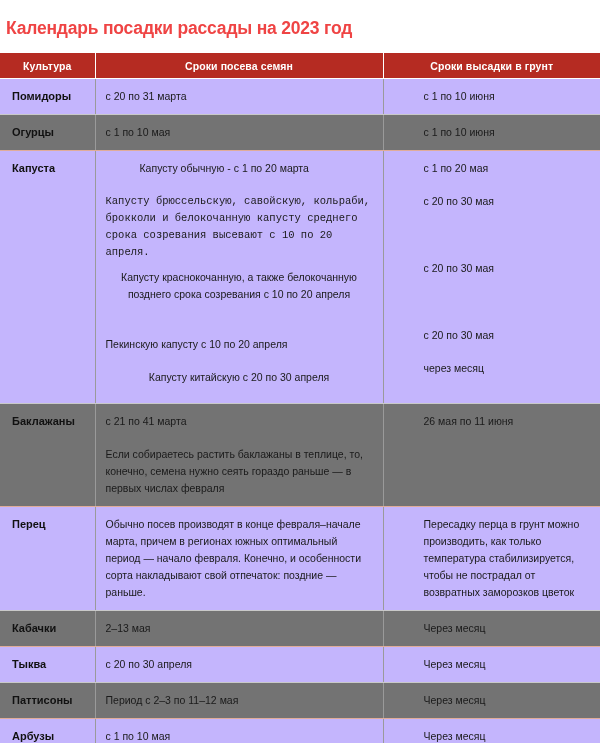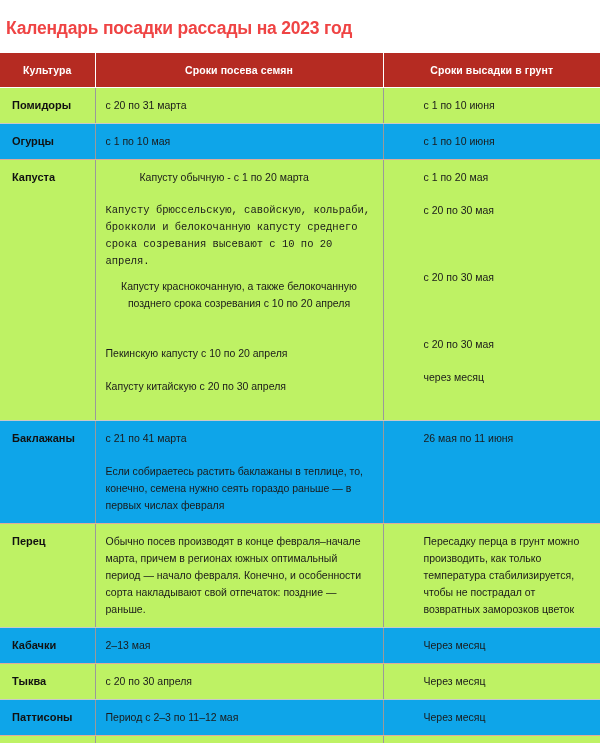--- a/index.html
+++ b/index.html
@@ -49,21 +49,21 @@
   table.calendar col.c-culture { width: 95px; }
   table.calendar col.c-sow     { width: 288px; }
   table.calendar col.c-plant   { width: 217px; }
 
   thead th {
     background: #B52B22;
     color: #ffffff;
     font-size: 10.5px;
     font-weight: bold;
     text-align: center;
-    height: 34px;
+    height: 25px;
     padding: 0 4px;
     border-right: 1px solid #ffffff;
     border-bottom: 1px solid #ffffff;
     box-sizing: border-box;
     letter-spacing: 0.1px;
     vertical-align: middle;
   }
   thead th:last-child { border-right: none; }
 
   tbody td {
@@ -78,22 +78,22 @@
   }
   tbody td:last-child { border-right: none; padding-left: 40px; }
 
   tbody td.culture {
     font-weight: bold;
     font-size: 11px;
     padding-left: 12px;
     color: #111111;
   }
 
-  tr.row-white > td { background: #bef264; }
-  tr.row-pink  > td { background: #0ea5e9; }
+  tr.row-white > td { background: #c4b5fd; }
+  tr.row-pink  > td { background: #737373; }
   tr.row-pink  > td { border-bottom-color: #e0ac99; }
 
   
   .entry-list { margin: 0; padding: 0; }
   .entry {
     margin: 0 0 16px 0;
   }
   .entry:last-child { margin-bottom: 0; }
 
   .paragraph { margin: 0; }
@@ -146,21 +146,21 @@
           </td>
         </tr>
         <tr class="row-white">
           <td class="culture">Капуста</td>
           <td>
             <div class="entry-list">
               <p class="entry paragraph" style="min-height: 17px; margin-bottom: 16px; padding-left: 34px;">Капусту обычную - с 1 по 20 марта</p>
               <p class="entry paragraph" style="min-height: 51px; margin-bottom: 8px; font-family: Liberation Mono, monospace;">Капусту брюссельскую, савойскую, кольраби, брокколи и  белокочанную капусту   среднего срока созревания высевают с 10 по 20 апреля.</p>
               <p class="entry paragraph" style="min-height: 51px; margin-bottom: 16px; text-align: center;">Капусту краснокочанную, а также белокочанную позднего срока созревания с 10 по 20 апреля</p>
               <p class="entry paragraph" style="min-height: 17px; margin-bottom: 16px;">Пекинскую капусту с 10 по 20 апреля</p>
-              <p class="entry paragraph" style="min-height: 17px; margin-bottom: 16px;">Капусту китайскую с 20 по 30 апреля</p>
+              <p class="entry paragraph" style="min-height: 17px; margin-bottom: 8px; text-align: center;">Капусту китайскую с 20 по 30 апреля</p>
             </div>
           </td>
           <td>
             <div class="entry-list">
               <p class="entry paragraph" style="min-height: 17px; margin-bottom: 16px;">с 1 по 20 мая</p>
               <p class="entry paragraph" style="min-height: 51px; margin-bottom: 16px;">с 20 по 30 мая</p>
               <p class="entry paragraph" style="min-height: 51px; margin-bottom: 16px;">с 20 по 30 мая</p>
               <p class="entry paragraph" style="min-height: 17px; margin-bottom: 16px;">с 20 по 30 мая</p>
               <p class="entry paragraph" style="min-height: 17px; margin-bottom: 0px;">через месяц</p>
             </div>

